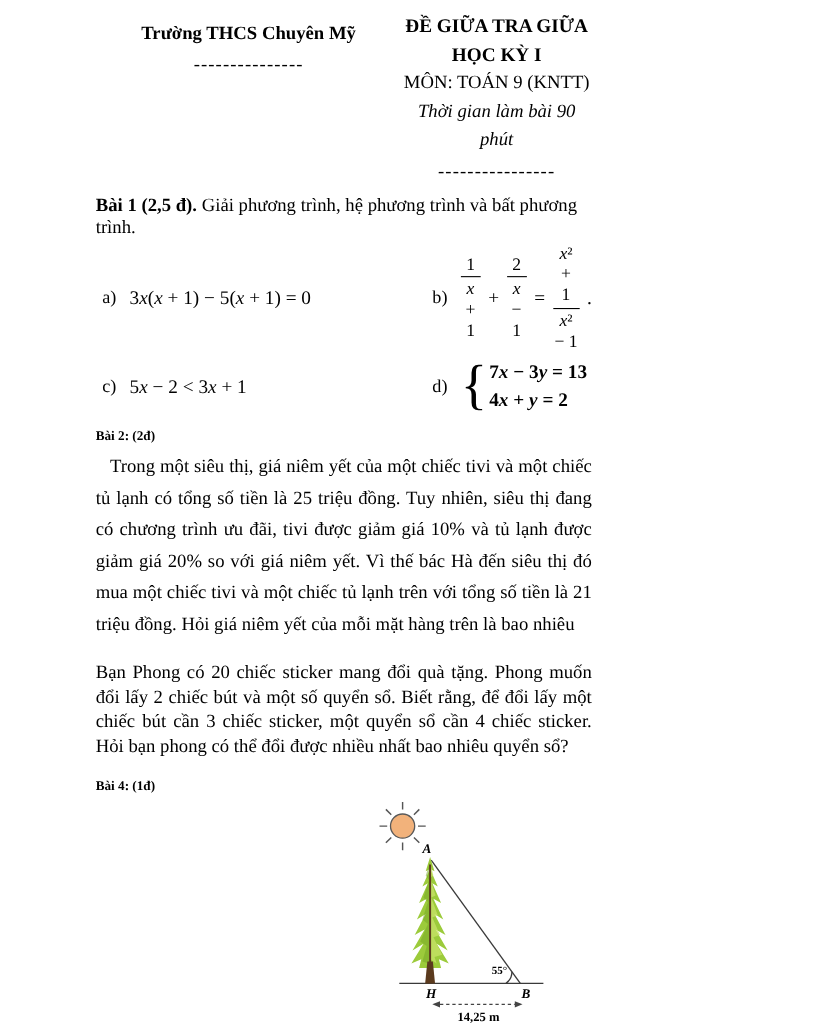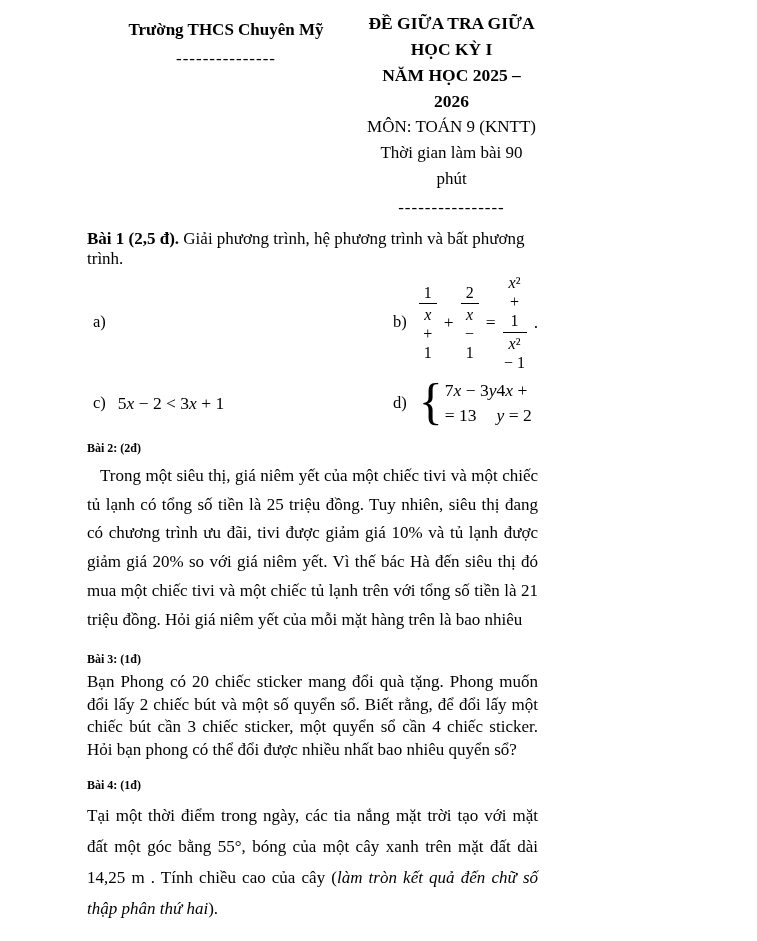--- a/index.html
+++ b/index.html
@@ -13,42 +13,42 @@
   .page { width: 608px; min-height: 941px; padding: 10px 70px 0 87px; }
 
   
   .header { display: flex; }
   .h-left { width: 278px; text-align: center; padding-top: 10px; }
   .school { font-weight: bold; font-size: 17px; }
   .h-dashes { margin-top: 9px; letter-spacing: 1px; }
   .h-right { flex: 1; text-align: center; line-height: 26px; }
   .exam-title, .school-year { font-weight: bold; font-size: 17.5px; }
   .subject { font-size: 17px; }
-  .duration { font-size: 17px; }
+  .duration { font-style: italic; font-size: 17px; }
   .h-divider { letter-spacing: 1px; margin-top: 3px; }
 
   
   .p1-head { margin: 8px 0 4px; }
   .p1-title { font-weight: bold; margin-top: 32px; }
   .eqgrid {
     display: grid; grid-template-columns: 300px 1fr;
     align-items: center; row-gap: 6px; margin: 2px 0 0 6px;
   }
   .eq-cell { display: flex; align-items: center; gap: 12px; font-size: 17.5px; }
   .part-label { font-size: 16.5px; flex: 0 0 auto; }
   .math i { font-family: "Liberation Serif", serif; font-style: italic; }
   .frac { display: inline-flex; flex-direction: column; text-align: center;
           font-size: 16px; line-height: 1.2; }
   .frac .num { border-bottom: 1.3px solid #000; padding: 0 5px 1px; display: block; }
   .frac .den { padding-top: 1px; display: block; }
   .frac-row { display: inline-flex; align-items: center; gap: 7px; }
   .system { display: inline-flex; align-items: center; }
   .brace { font-size: 50px; font-weight: 400; line-height: .9;
            margin-right: 2px; transform: translateY(-2px); }
-  .sys-lines { display: inline-flex; flex-direction: row; line-height: 1.45; }
+  .sys-lines { display: inline-flex; flex-direction: column; line-height: 1.45; font-weight: bold; }
 
   
   .sec-title { font-weight: bold; font-size: 12px; margin: 12px 0 4px; }
   .para { text-align: justify; font-size: 17px; }
   .para-p2 { line-height: 1.7; text-indent: 13px; margin-top: 6px; }
   .para-p3 { line-height: 1.33; margin-top: 2px; }
   .para-p4 { line-height: 1.82; margin-top: 8px; }
   .it { font-style: italic; }
 
   
@@ -67,34 +67,34 @@
 
 <div class="page">
 
   <div class="header">
     <div class="h-left">
       <div class="school">Trường THCS Chuyên Mỹ</div>
       <div class="h-dashes">---------------</div>
     </div>
     <div class="h-right">
       <div class="exam-title">ĐỀ GIỮA TRA GIỮA HỌC KỲ I</div>
-      <div class="school-year">NĂM HỌC 2025 – 2026</div>
       <div class="subject">MÔN: TOÁN 9 (KNTT)</div>
       <div class="duration">Thời gian làm bài 90 phút</div>
       <div class="h-divider">----------------</div>
     </div>
   </div>
 
   <div>
     <p class="p1-head"><span class="p1-title">Bài 1 (2,5 đ).</span><span> Giải phương trình, hệ phương trình và bất phương trình.</span></p>
 
     <div class="eqgrid">
 
       <div class="eq-cell">
         <span class="part-label">a)</span>
+        <span class="math">3<i>x</i>(<i>x</i> + 1) − 5(<i>x</i> + 1) = 0</span>
       </div>
 
       <div class="eq-cell">
         <span class="part-label">b)</span>
         <span class="frac-row math">
           <span class="frac">
               <span class="num">1</span>
               <span class="den"><i>x</i> + 1</span>
             </span>
           <span>+</span>
@@ -128,27 +128,25 @@
       </div>
     </div>
   </div>
 
   <div>
     <div class="sec-title">Bài 2: (2đ)</div>
     <p class="para para-p2">Trong một siêu thị, giá niêm yết của một chiếc tivi và một chiếc tủ lạnh có tổng số tiền là 25 triệu đồng. Tuy nhiên, siêu thị đang có chương trình ưu đãi, tivi được giảm giá 10% và tủ lạnh được giảm giá 20% so với giá niêm yết. Vì thế bác Hà đến siêu thị đó mua một chiếc tivi và một chiếc tủ lạnh trên với tổng số tiền là 21 triệu đồng. Hỏi giá niêm yết của mỗi mặt hàng trên là bao nhiêu</p>
   </div>
 
   <div>
-    <div class="sec-title">Bài 3: (1đ)</div>
     <p class="para para-p3">Bạn Phong có 20 chiếc sticker mang đổi quà tặng. Phong muốn đổi lấy 2 chiếc bút và một số quyển sổ. Biết rằng, để đổi lấy một chiếc bút cần 3 chiếc sticker, một quyển sổ cần 4 chiếc sticker. Hỏi bạn phong có thể đổi được nhiều nhất bao nhiêu quyển sổ?</p>
   </div>
 
   <div>
     <div class="sec-title">Bài 4: (1đ)</div>
-    <p class="para para-p4"><span>Tại một thời điểm trong ngày, các tia nắng mặt trời tạo với mặt đất một góc bằng 55°, bóng của một cây xanh trên mặt đất dài 14,25 m . Tính chiều cao của cây (</span><span class="it">làm tròn kết quả đến chữ số thập phân thứ hai</span><span>).</span></p>
 
     <div class="diagram">
       <svg width="168" height="212" viewBox="-8 0 168 212">
 
         <g>
           <line class="ray" x1="15" y1="10" x2="15" y2="3"></line>
           <line class="ray" x1="15" y1="40" x2="15" y2="47"></line>
           <line class="ray" x1="29" y1="25" x2="36" y2="25"></line>
           <line class="ray" x1="1" y1="25" x2="-6" y2="25"></line>
           <line class="ray" x1="25.3" y1="14.7" x2="30.2" y2="9.8"></line>

